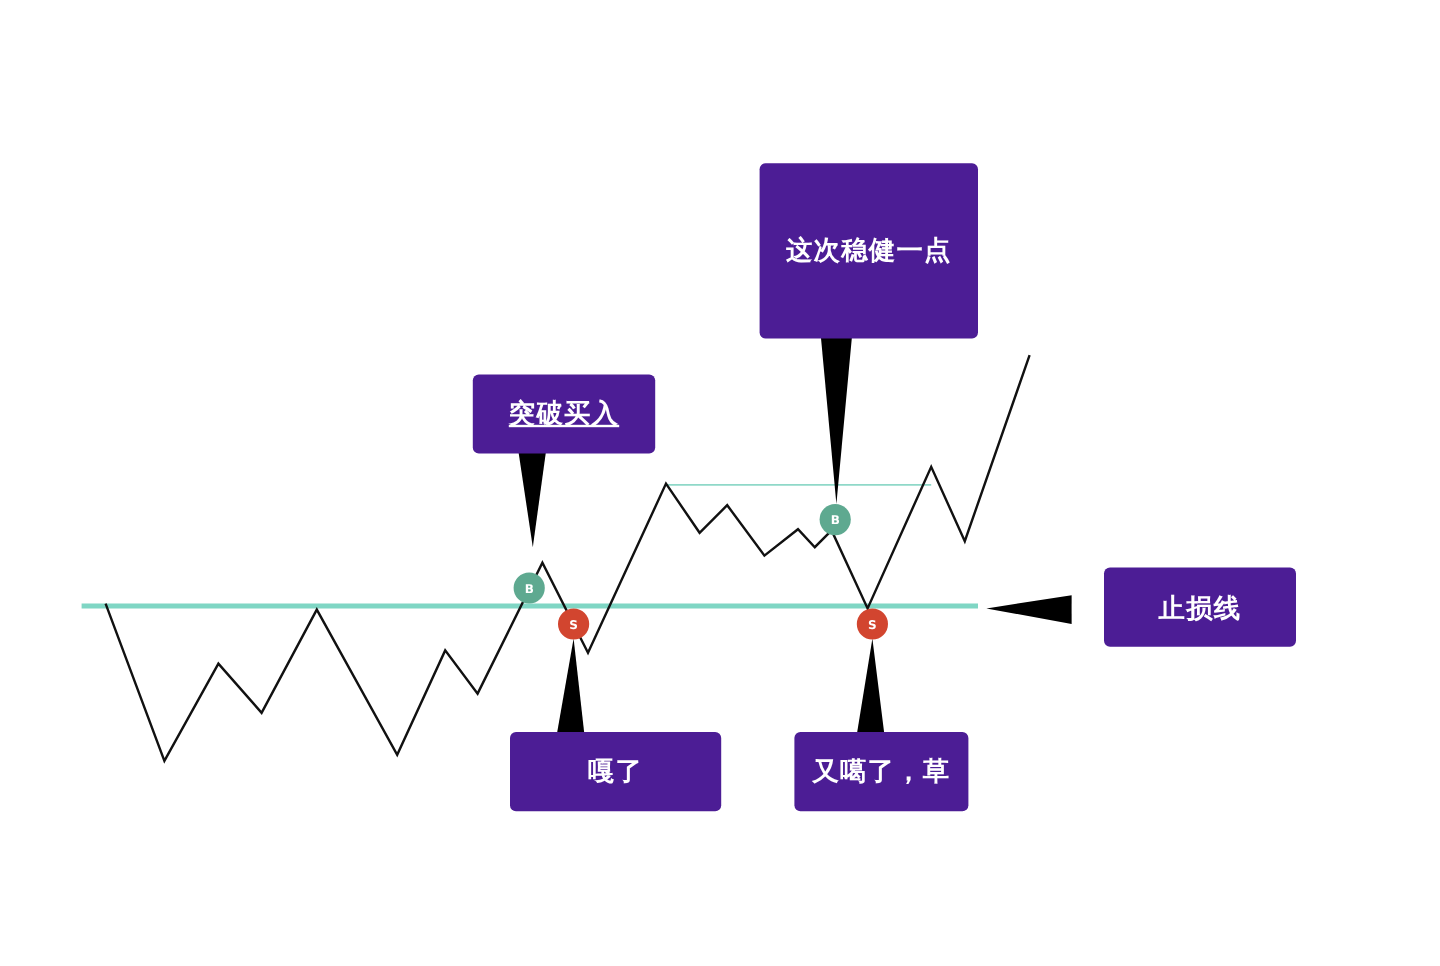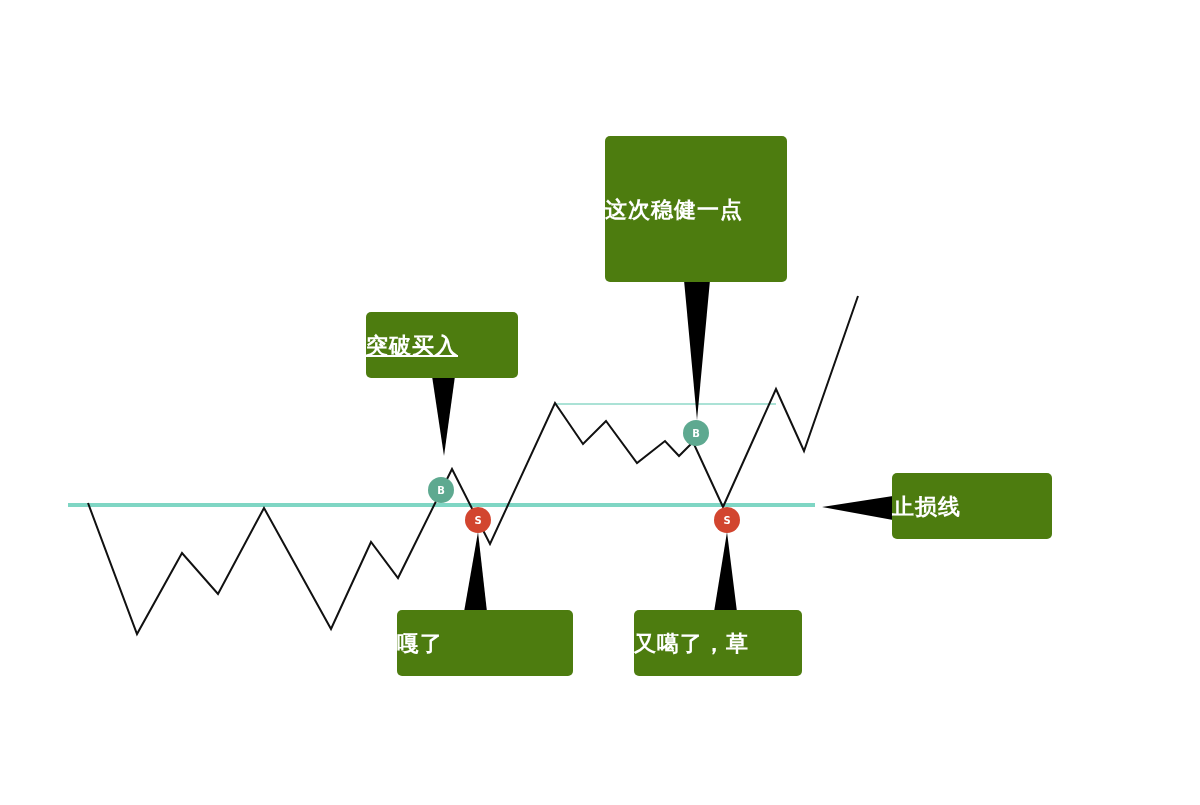--- a/index.html
+++ b/index.html
@@ -16,31 +16,32 @@
     }
     #canvas {
       position: absolute;
       left: 0;
       top: 0;
       width: 1200px;
       height: 805px;
     }
     .callout {
       position: absolute;
-      background: #4d7c0f;
+      background: #4c1d95;
       border-radius: 5px;
       color: #ffffff;
       display: flex;
       align-items: center;
-      justify-content: flex-start;
+      justify-content: center;
       text-align: center;
       font-weight: bold;
       font-size: 22px;
       line-height: 35px;
       letter-spacing: 1px;
+      margin-left: 28px;
     }
     .callout .lines {
       display: flex;
       flex-direction: column;
     }
     .marker-label {
       font-family: "DejaVu Sans", sans-serif;
       font-size: 10px;
       font-weight: bold;
       fill: #ffffff;
@@ -94,21 +95,21 @@
     <span>这次稳健一点</span>
   </div>
 </div>
 
 <div class="callout" style="left:397px; top:610px; width:176px; height:66px;">
   <div class="lines">
     <span>嘎了</span>
   </div>
 </div>
 
-<div class="callout" style="left:634px; top:610px; width:168px; height:66px;">
+<div class="callout" style="left:634px; top:610px; width:145px; height:66px;">
   <div class="lines">
     <span>又噶了，草</span>
   </div>
 </div>
 
 <div class="callout" style="left:892px; top:473px; width:160px; height:66px;font-family:Liberation Serif, serif;">
   <div class="lines">
     <span>止损线</span>
   </div>
 </div>

